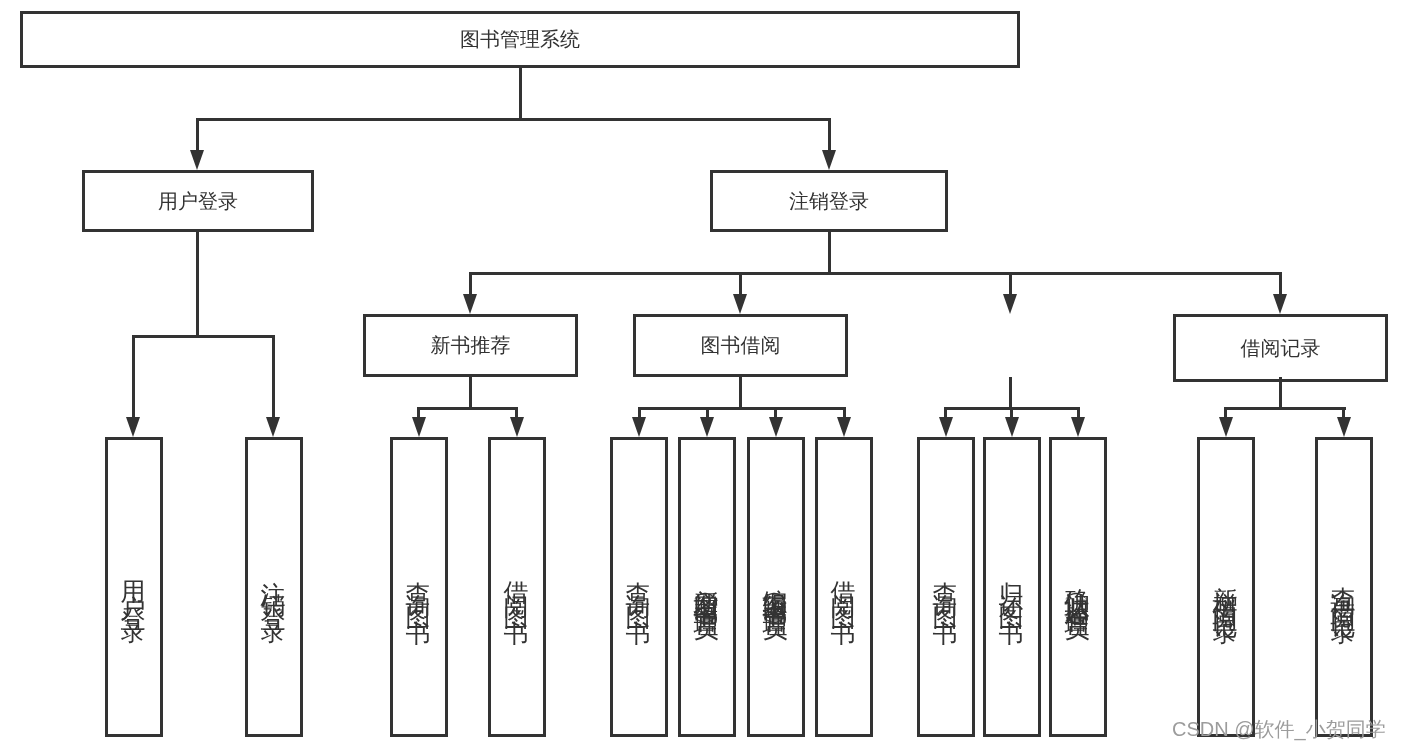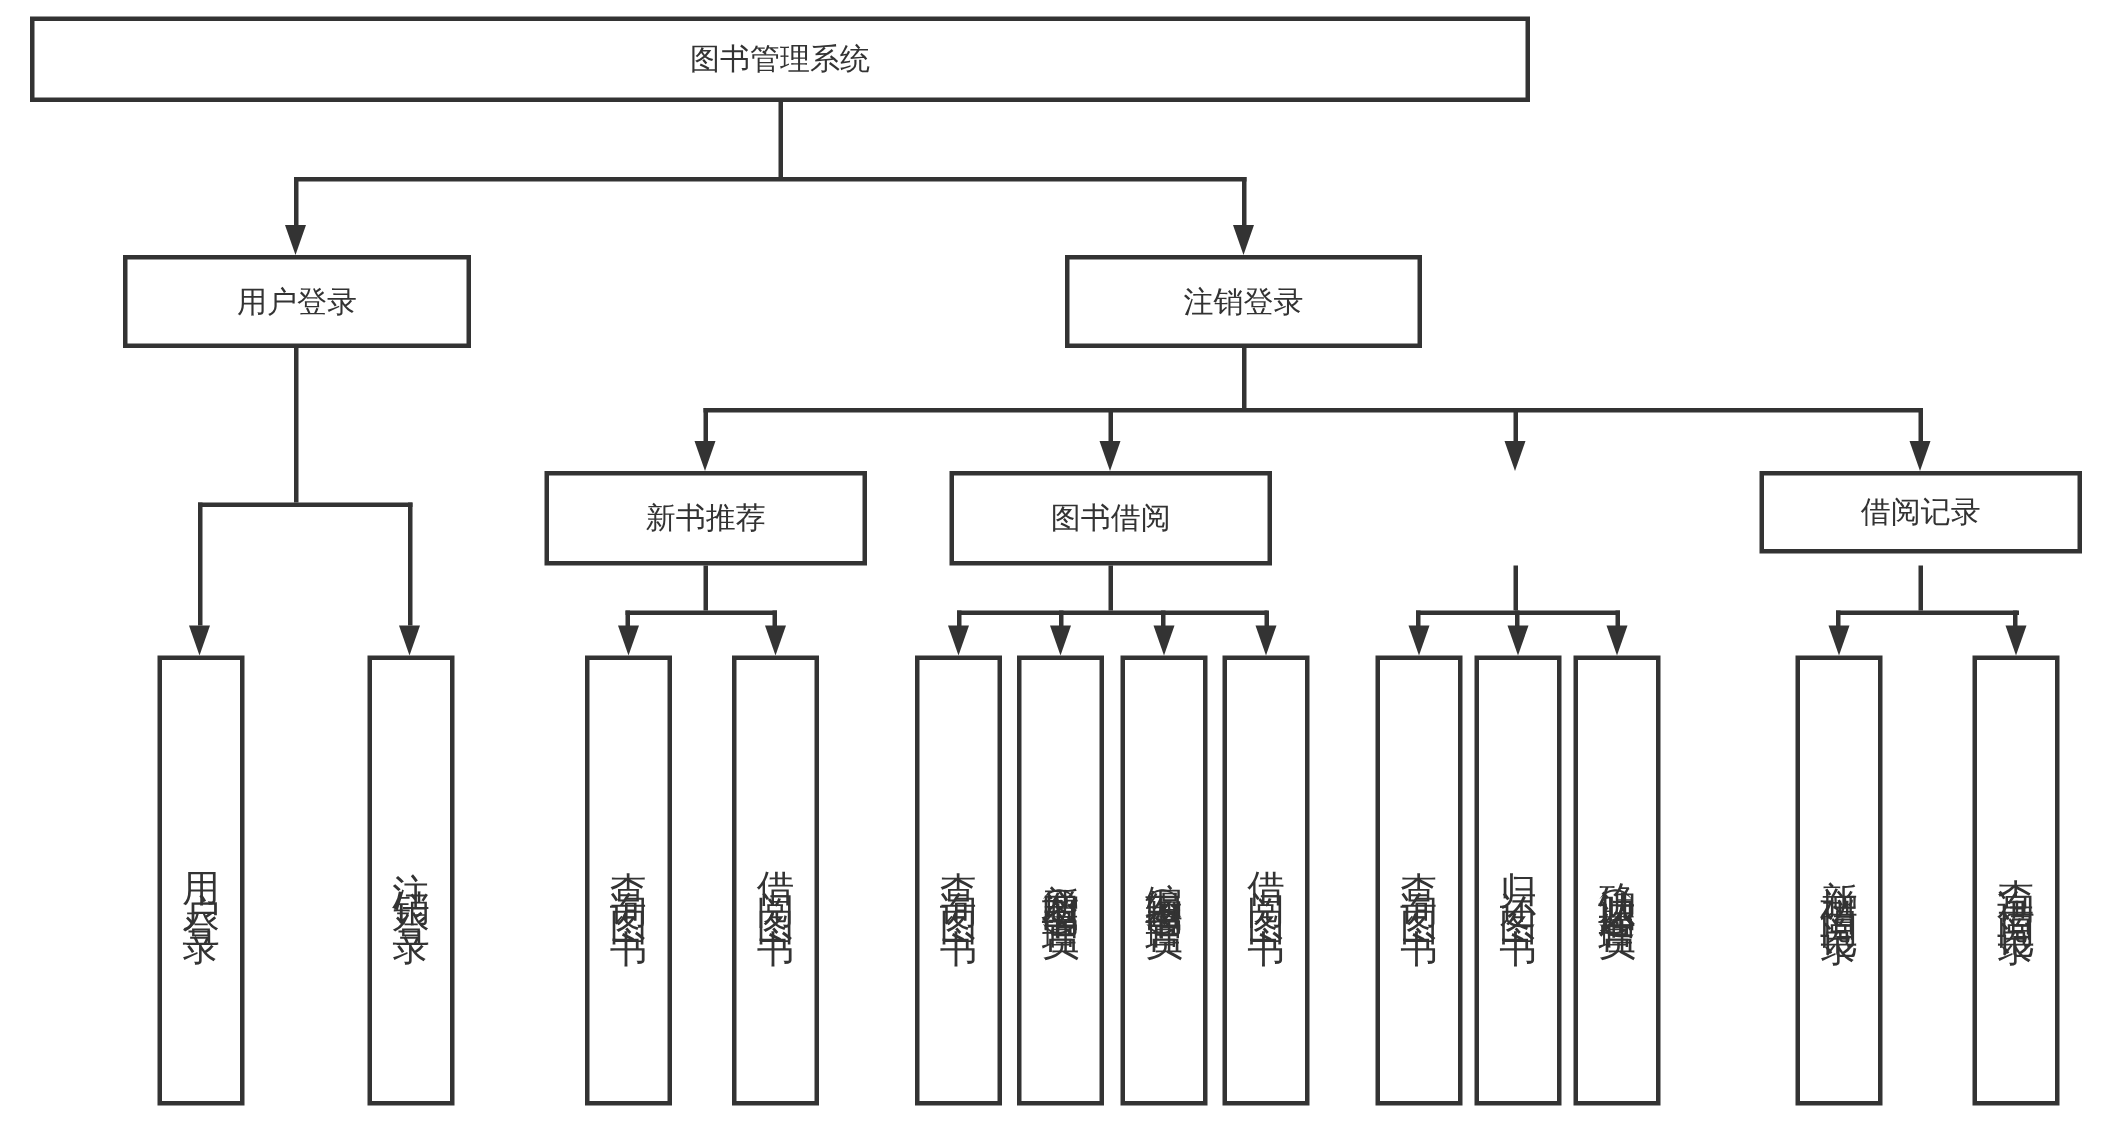--- a/index.html
+++ b/index.html
@@ -56,21 +56,21 @@
 
   <div class="box" style="left:363px;top:314px;width:215px;height:63px">
     <span>新书推荐</span>
   </div>
 
   <div class="box" style="left:633px;top:314px;width:215px;height:63px">
     <span>图书借阅</span>
   </div>
 
 
-  <div class="box" style="left:1173px;top:314px;width:215px;height:55px">
+  <div class="box" style="left:1173px;top:314px;width:215px;height:68px">
     <span>借阅记录</span>
   </div>
 
   <div class="box leaf" style="left:105px;top:437px;width:58px;height:300px">
     <span class="vtext chars4">用户登录</span>
   </div>
   <div class="box leaf" style="left:245px;top:437px;width:58px;height:300px">
     <span class="vtext chars4">注销登录</span>
   </div>
 
@@ -163,14 +163,15 @@
   <div class="line" style="left:1077px;top:407px;width:3px;height:12px"></div>
   <div class="arrow" style="left:1071px;top:417px"></div>
 
   <div class="line" style="left:1279px;top:377px;width:3px;height:30px"></div>
   <div class="line" style="left:1224px;top:407px;width:122px;height:3px"></div>
   <div class="line" style="left:1224px;top:407px;width:3px;height:12px"></div>
   <div class="arrow" style="left:1219px;top:417px"></div>
   <div class="line" style="left:1342px;top:407px;width:3px;height:12px"></div>
   <div class="arrow" style="left:1337px;top:417px"></div>
 
+  <div class="watermark">CSDN @软件_小贺同学</div>
 
 </div>
 
 </body></html>

